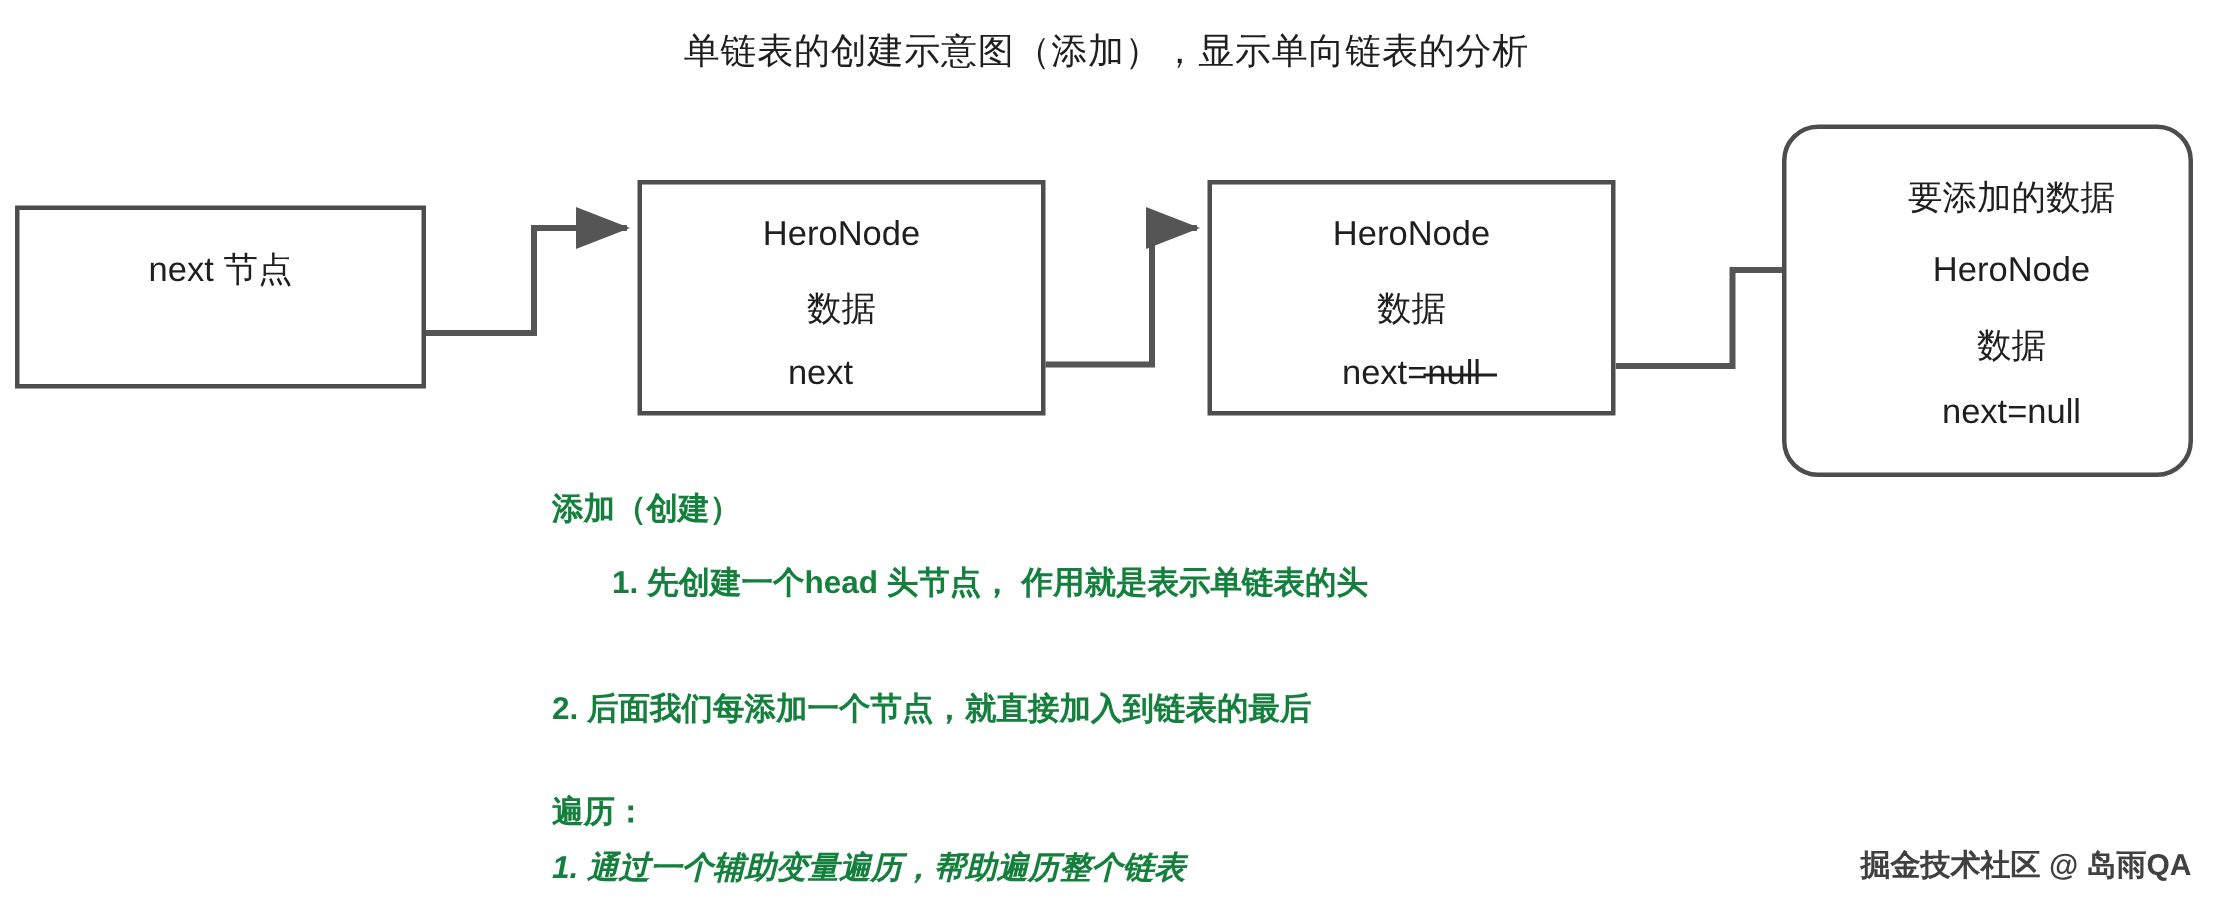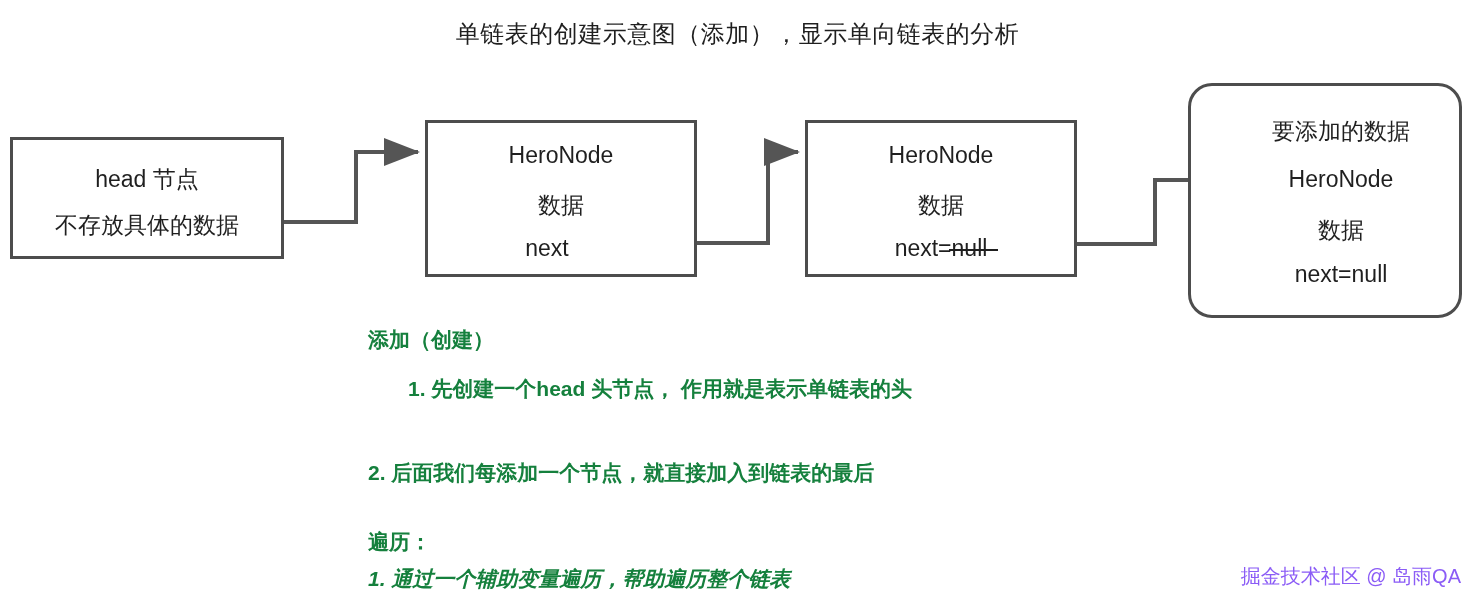--- a/index.html
+++ b/index.html
@@ -91,22 +91,23 @@
     white-space: nowrap;
     line-height: 1;
   }
 
   
   #watermark {
     position: absolute;
     right: 14px;
     bottom: 18px;
     font-size: 20px;
-    color: #8b5cf6;
+    color: #404040;
     white-space: nowrap;
+    font-weight: bold;
   }
 </style>
 </head>
 <body>
 
 <div id="canvas">
 
   <div id="diagram-title">单链表的创建示意图（添加），显示单向链表的分析</div>
 
   <svg id="connectors" viewBox="0 0 1475 608" xmlns="http://www.w3.org/2000/svg">
@@ -117,22 +118,21 @@
     </defs>
 
     <polyline points="284,222 356,222 356,152 418,152" fill="none" stroke="#555555" stroke-width="4" marker-end="url(#arrowhead)"></polyline>
 
     <polyline points="594,243 768,243 768,152 798,152" fill="none" stroke="#555555" stroke-width="4" marker-end="url(#arrowhead)"></polyline>
 
     <polyline points="1077,244 1155,244 1155,180 1243,180" fill="none" stroke="#555555" stroke-width="4" marker-end="url(#arrowhead)"></polyline>
   </svg>
 
   <div class="node-box" id="node-head">
-    <div class="node-line" style="top:28px;">head 节点</div>
-    <div class="node-line" style="top:74px;">不存放具体的数据</div>
+    <div class="node-line" style="top:28px;">next 节点</div>
   </div>
 
   <div class="node-box" id="node-one">
     <div class="node-line" style="top:21px;">HeroNode</div>
     <div class="node-line" style="top:71px;">数据</div>
     <div class="node-line shift-left" style="top:114px;">next</div>
   </div>
 
   <div class="node-box" id="node-two">
     <div class="node-line" style="top:21px;">HeroNode</div>

